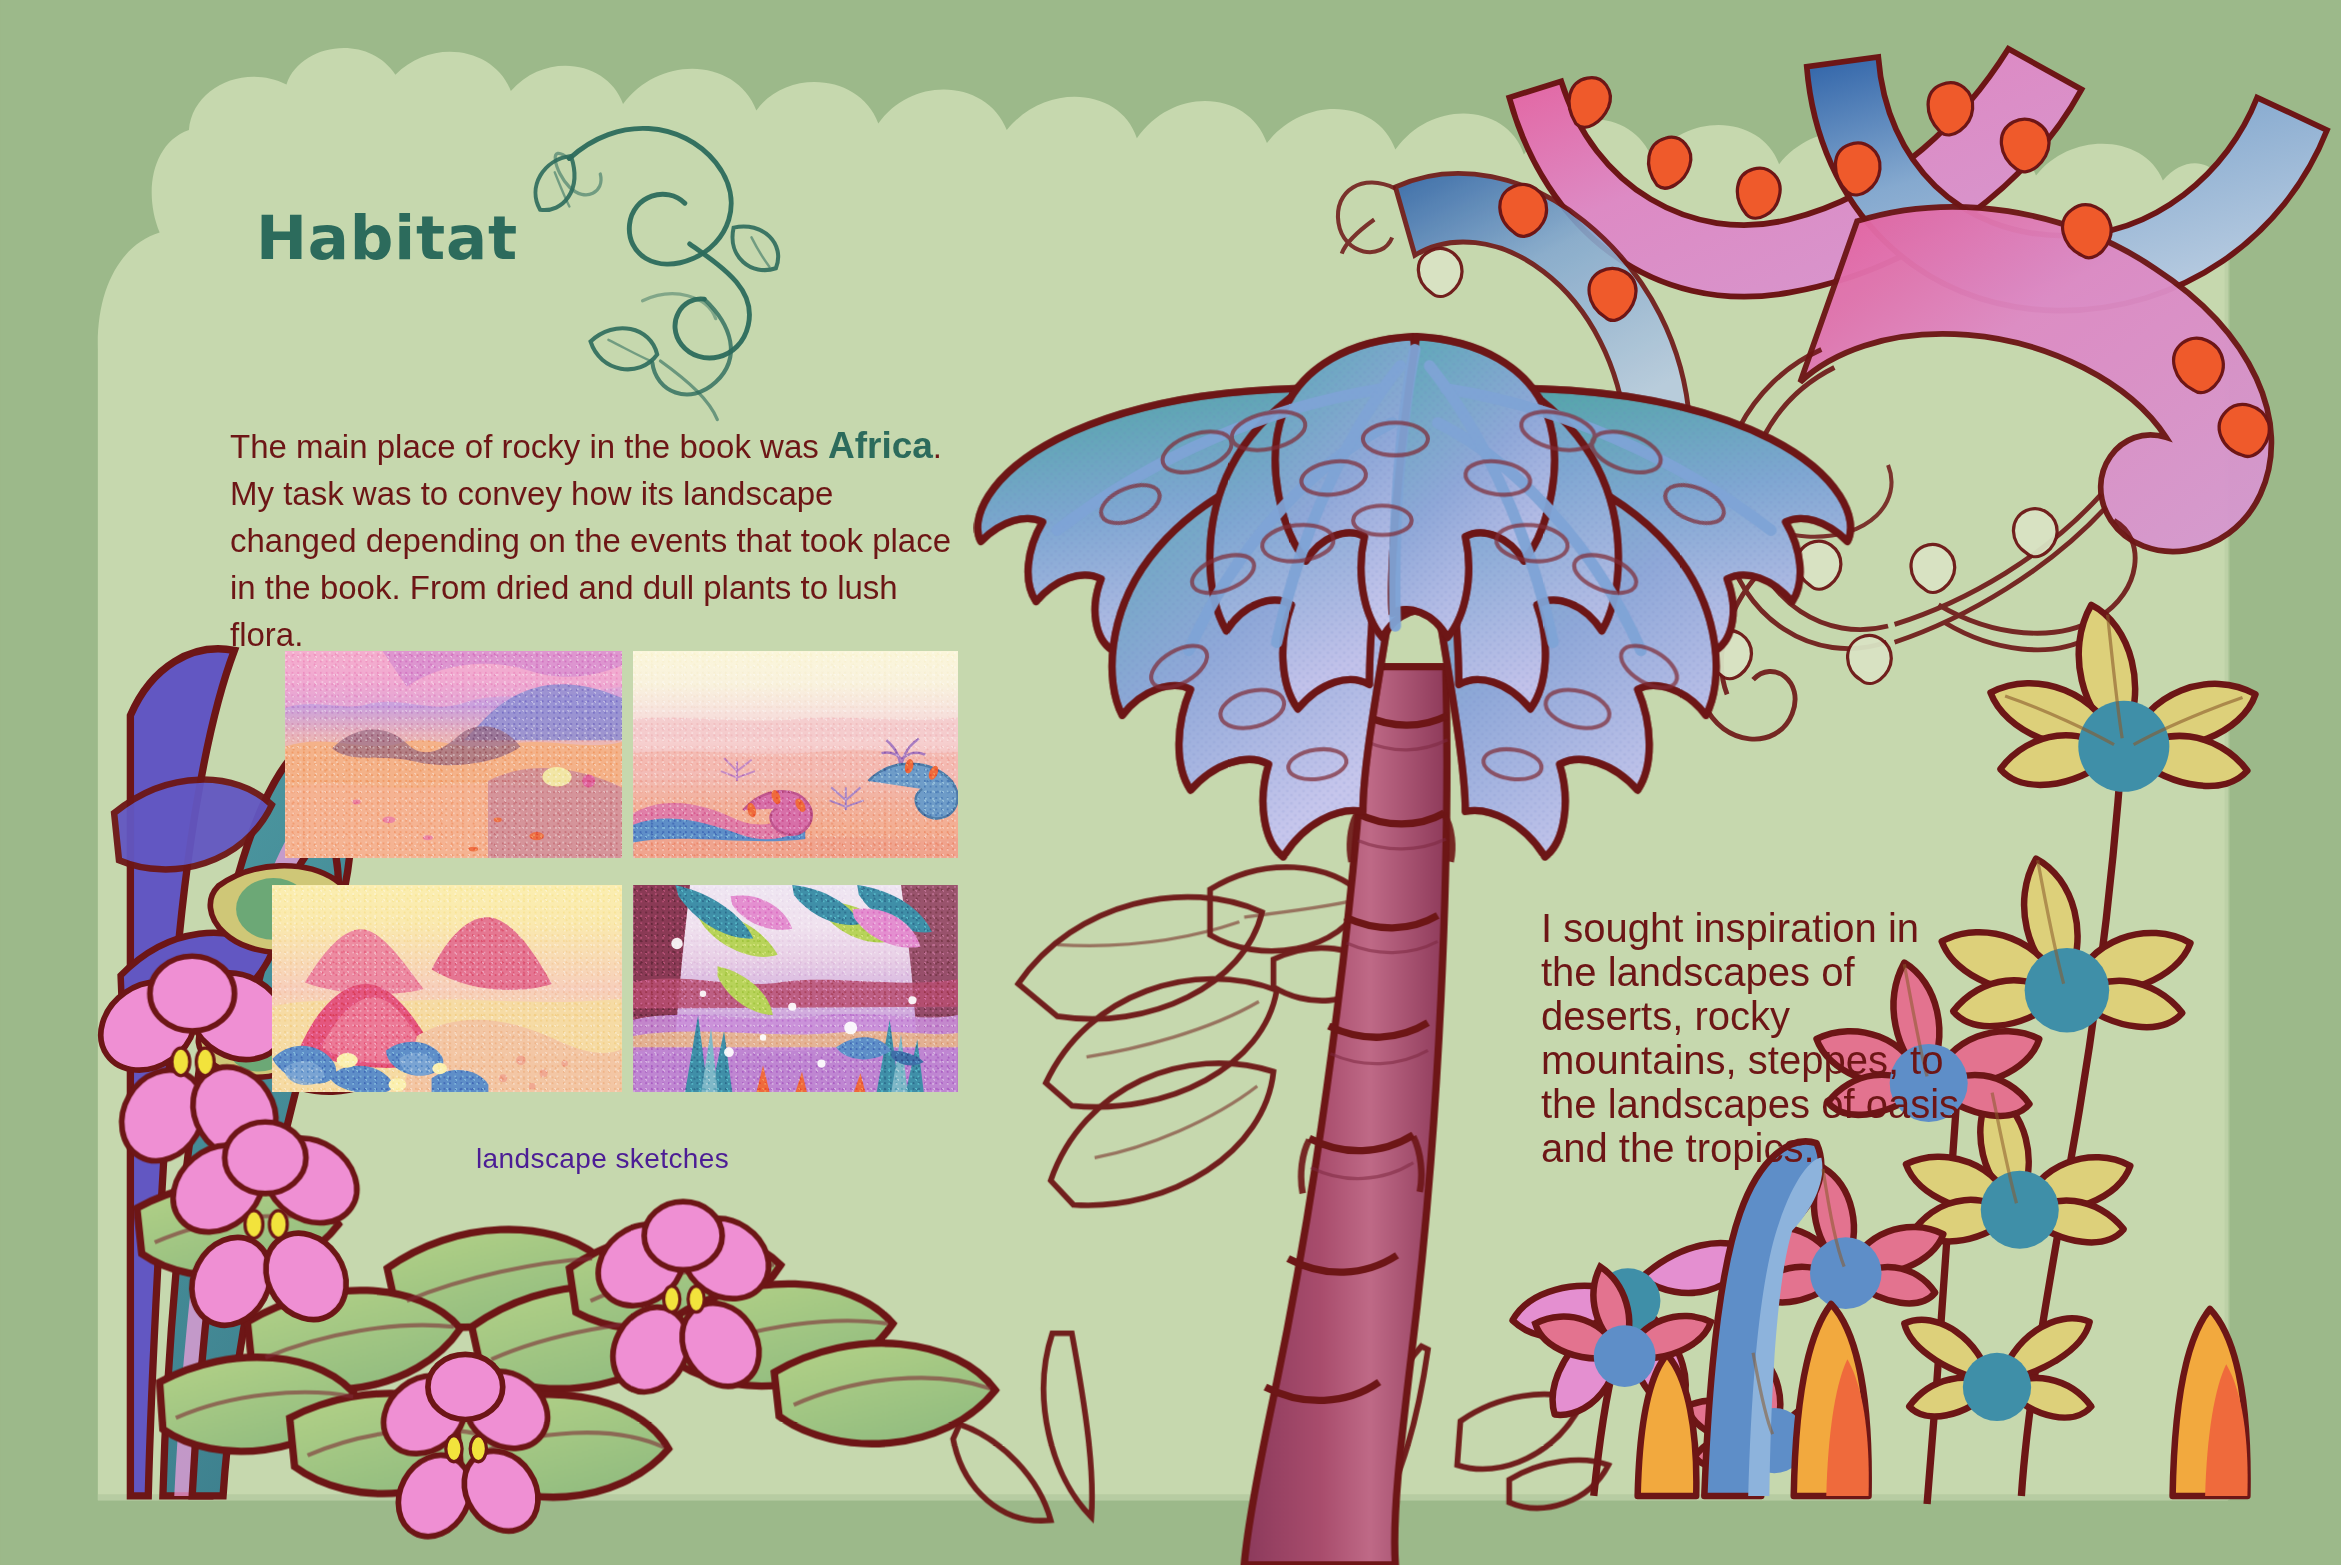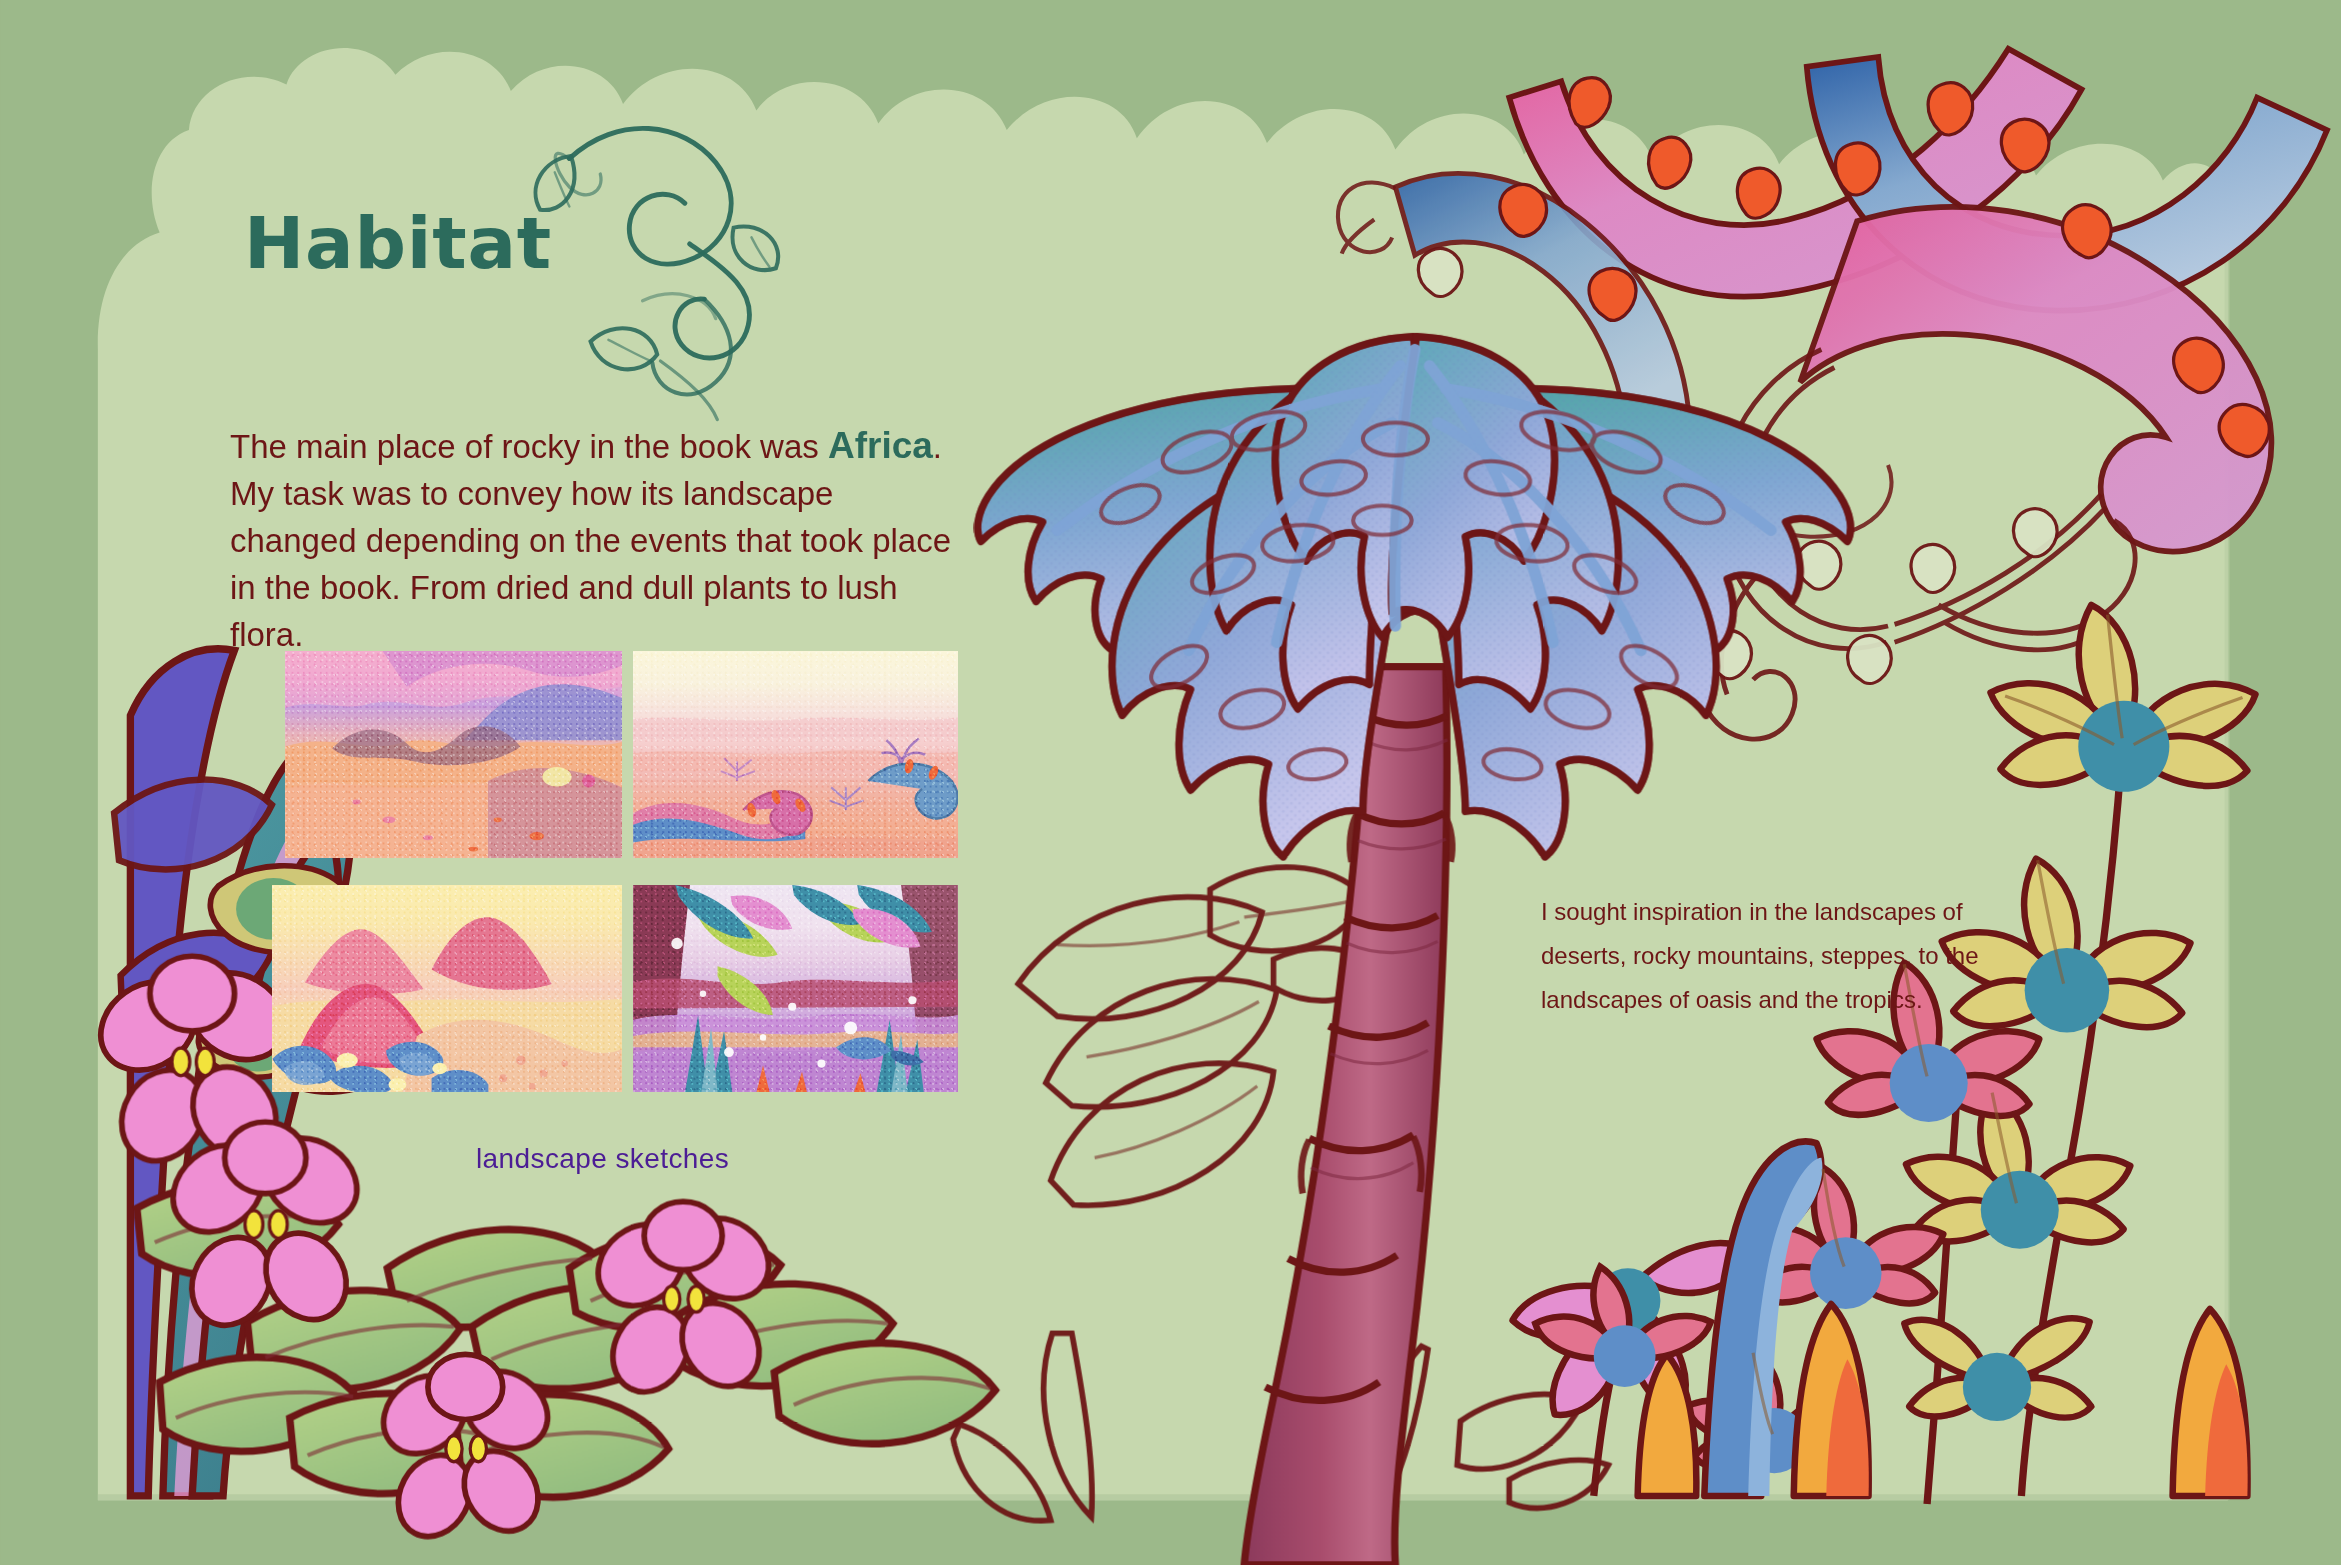--- a/index.html
+++ b/index.html
@@ -10,41 +10,41 @@
     font-family:"Liberation Sans", sans-serif;
     overflow:hidden;
     position:relative;
   }
   #stage{position:absolute;inset:0;width:2342px;height:1565px;overflow:hidden;}
   .abs{position:absolute;}
   svg{display:block;}
 
   
   #page-title{
-    position:absolute;left:244px;top:207px;
-    font-size:72px;line-height:1;
+    position:absolute;left:256px;top:207px;
+    font-size:61px;line-height:1;
     font-weight:700;
     letter-spacing:0.8px;
     color:#2c6b5c;
     font-family:"DejaVu Sans", sans-serif;
     white-space:nowrap;
   }
   #intro-paragraph{
     position:absolute;left:230px;top:389px;width:736px;
     font-size:33px;line-height:47px;
     color:#6d1616;
     font-family:"Liberation Sans", sans-serif;
   }
   #intro-paragraph .accent{
     color:#2c6b5c;font-weight:700;font-size:37px;
     font-family:Liberation Sans, sans-serif;
   }
   #inspiration-paragraph{
     position:absolute;left:1541px;top:866px;width:443px;
-    font-size:24px;line-height:44px;
+    font-size:40px;line-height:44px;
     color:#6d1616;
   }
   #sketches-caption{
     position:absolute;left:476px;top:1102px;
     font-size:28px;color:#4c1d95;letter-spacing:0.4px;margin-top:41px;
   }
 
   
   .thumb{position:absolute;overflow:hidden;}
   #thumb-0{left:285px;top:651px;width:337px;height:207px;}

